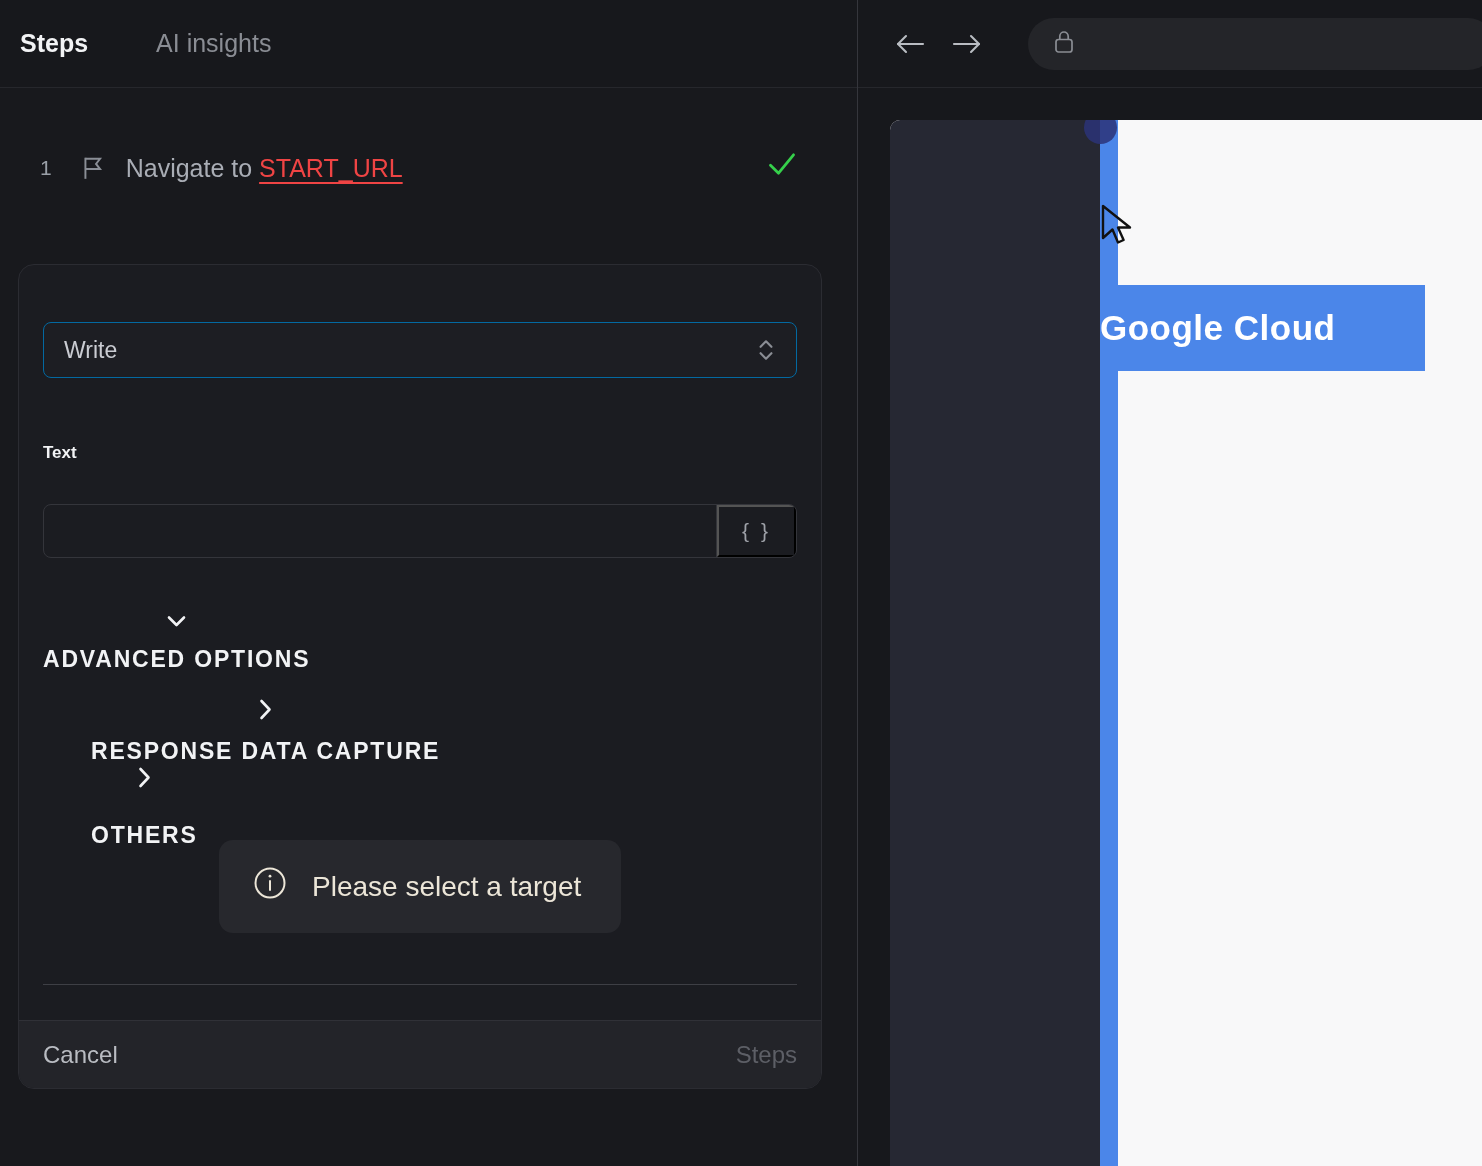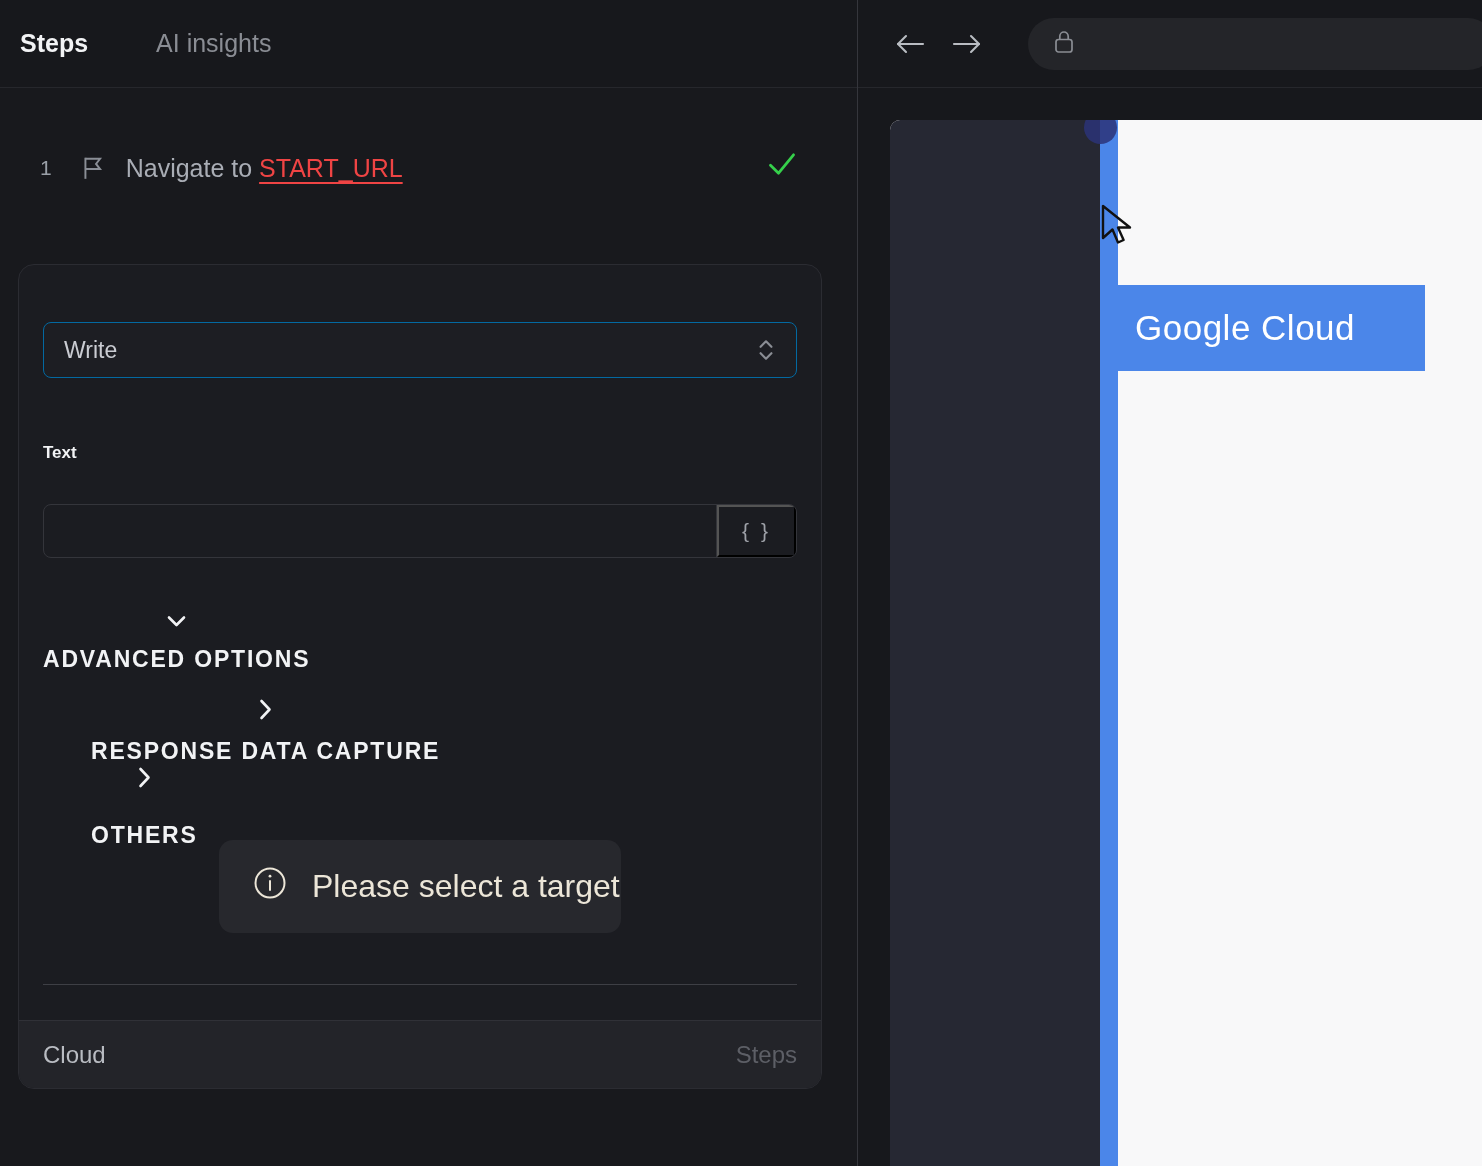--- a/index.html
+++ b/index.html
@@ -67,21 +67,21 @@
     color:#f2f3f5; font-size:23px; font-weight:700; letter-spacing:1.8px; cursor:pointer;flex-direction:column;
   }
   .adv-main { left:24px; top:342px; }
   .adv-sub1 { left:72px; top:434px; }
   .adv-sub2 { left:72px; top:502px; gap:28px; }
 
   .notice-pill {
     position:absolute; left:50%; transform:translateX(-50%); top:575px;
     width:402px; height:93px; background:#27282d; border-radius:14px;
     display:flex; align-items:center; padding-left:34px; gap:25px;
-    color:#ece6d8; font-size:32px;
+    color:#ece6d8; font-size:28px;
   }
 
   .card-divider { position:absolute; left:24px; right:24px; top:719px; height:1px; background:#3e3f45; }
 
   .card-footer {
     position:absolute; left:0; right:0; bottom:0; height:68px;
     background:#232429; border-top:1px solid #303137;
     border-radius:0 0 15px 15px;
     display:flex; align-items:center; justify-content:space-between; padding:0 24px;
   }
@@ -109,22 +109,22 @@
     background:#f8f8f9; border-top-left-radius:10px; overflow:hidden;
   }
   .navy-panel { position:absolute; left:0; top:0; width:210px; bottom:0; background:#262833; }
   .blue-stripe { position:absolute; left:210px; top:0; width:18px; bottom:0; background:#4b86e9; }
   .click-indicator {
     position:absolute; left:194px; top:-9px; width:33px; height:33px;
     border-radius:50%; background:rgba(44,50,120,0.85);
   }
   .highlight-label {
     position:absolute; left:210px; top:165px; width:325px; height:86px;
-    background:#4b86e9; color:#ffffff; font-size:35px; font-weight:400;
-    display:flex; align-items:center; padding-left:35px; letter-spacing:0.5px;
+    background:#4b86e9; color:#ffffff; font-size:35px; font-weight:700;
+    display:flex; align-items:center; letter-spacing:0.5px;
   }
   .cursor { position:absolute; left:243px; top:116px; z-index:10; }
 </style>
 </head>
 <body>
 
 <div class="left-panel">
 
   <div class="left-topbar">
     <span class="tab active">Steps</span>
@@ -202,21 +202,21 @@
           <line x1="17" y1="15" x2="17" y2="24" stroke-linecap="round"></line>
           <circle cx="17" cy="10.2" r="1.4" fill="#ece6d8" stroke="none"></circle>
         </svg>
       </span>
       <span>Please select a target</span>
     </div>
 
     <div class="card-divider"></div>
 
     <div class="card-footer">
-      <button class="btn-cancel">Cloud</button>
+      <button class="btn-cancel">Cancel</button>
       <button class="btn-apply">Steps</button>
     </div>
   </div>
 </div>
 
 <div class="v-divider"></div>
 
 <div class="right-panel">
 
   <div class="right-topbar">

